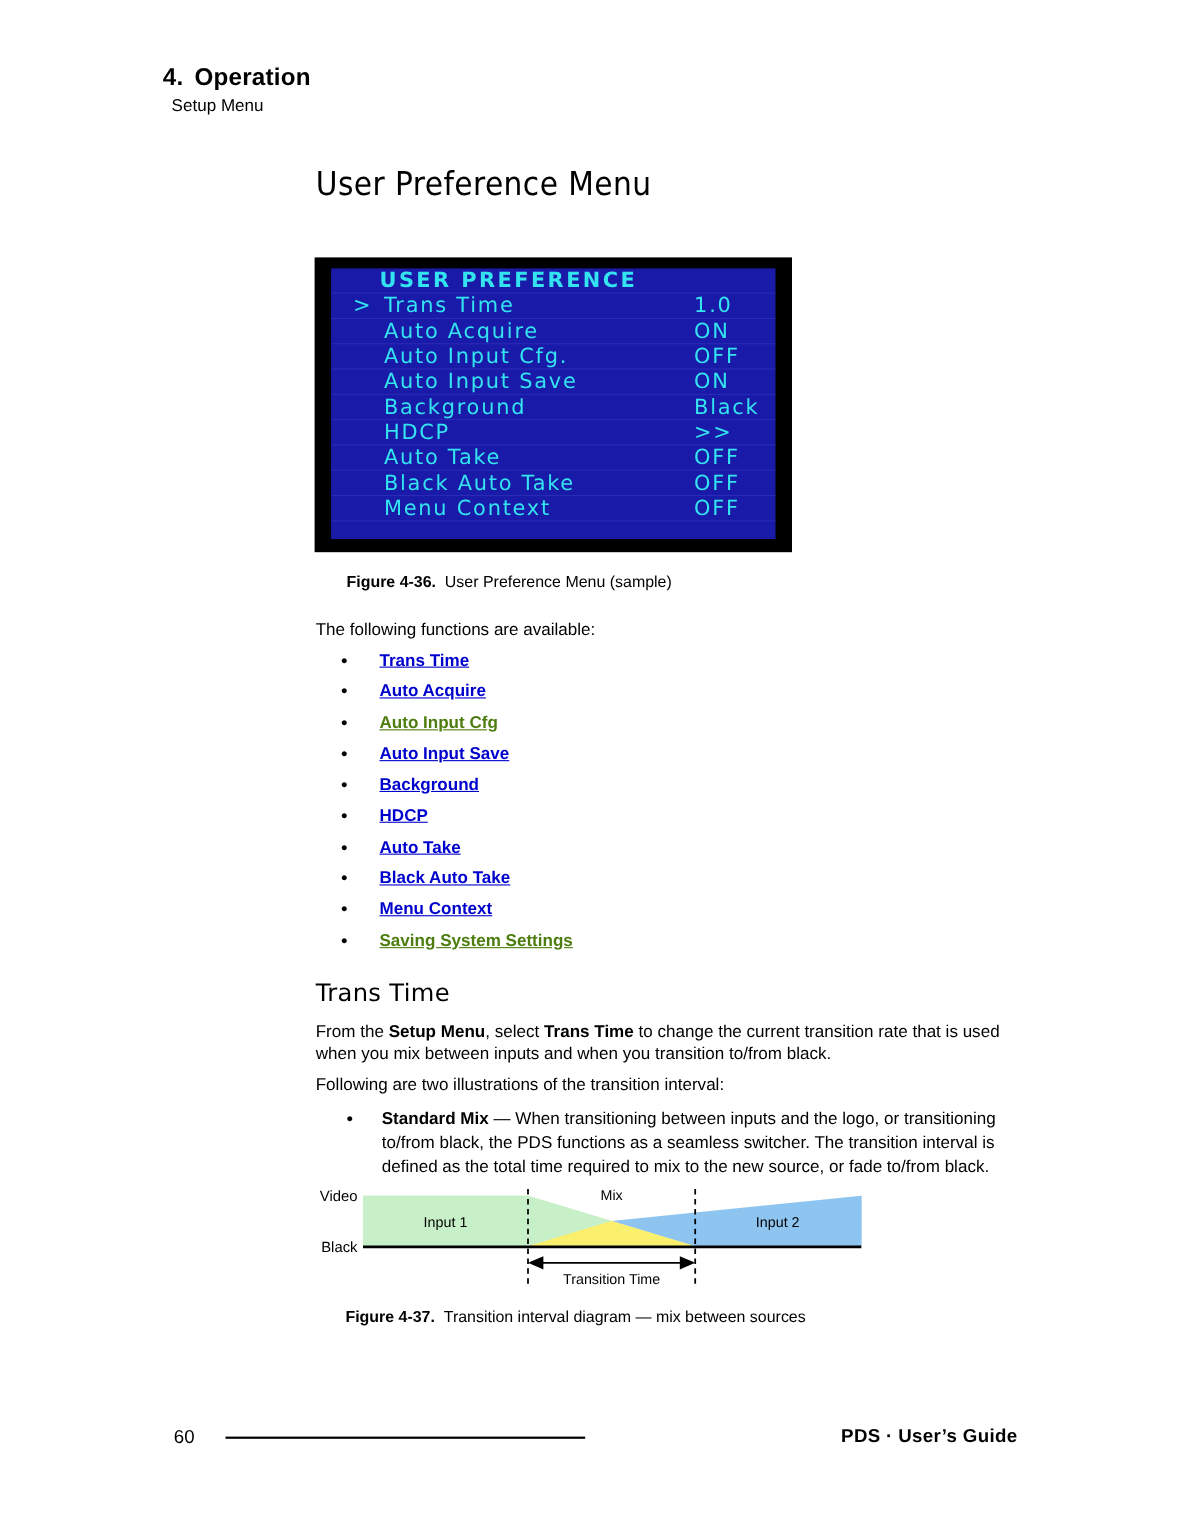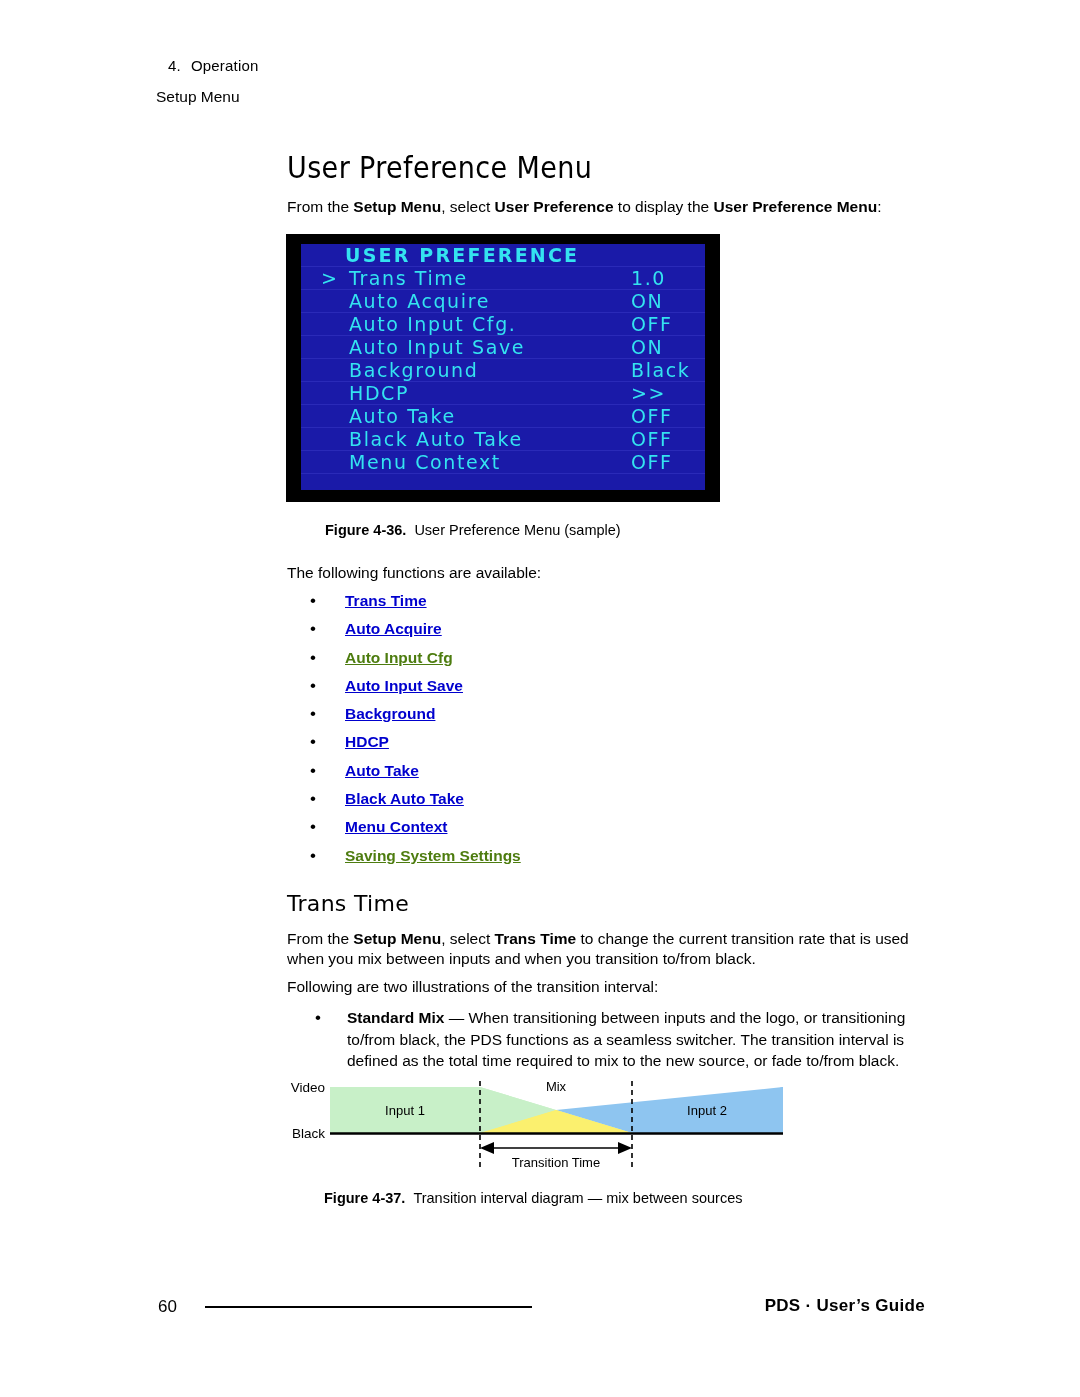--- a/index.html
+++ b/index.html
@@ -20,24 +20,24 @@
   .page {
     position: absolute;
     left: 0; top: 0;
     width: 1080px;
     height: 1397px;
   }
 
   
   .chapter-head {
     position: absolute;
-    left: 168px;
+    left: 148px;
     top: 57px;
-    font-size: 15px;
-    font-weight: normal;
+    font-size: 22px;
+    font-weight: bold;
     letter-spacing: 0.2px;
     white-space: nowrap;
   }
   .chapter-head .num { margin-right: 10px; }
   .chapter-sub {
     position: absolute;
     left: 156px;
     top: 88px;
     font-size: 15.5px;
     white-space: nowrap;
@@ -129,21 +129,20 @@
     position: absolute;
     left: 330px;
     top: 0;
   }
 
   
   .fig-caption {
     position: absolute;
     font-size: 14.5px;
     white-space: nowrap;
-    margin-left: 10px;
   }
   .fig-caption .fig-num { font-weight: bold; margin-right: 8px; }
   .cap-36 { left: 315px; top: 522px; }
   .cap-37 { left: 314px; top: 1190px; }
 
   
   .link-list {
     position: absolute;
     left: 310px;
     top: 592px;
@@ -236,23 +235,20 @@
 
 <div class="page">
 
   <div class="chapter-head">
     <span class="num">4.</span><span>Operation</span>
   </div>
   <div class="chapter-sub">Setup Menu</div>
 
   <div class="section-title">User Preference Menu</div>
 
-  <div class="body-para p-intro">
-    <span>From the </span><b>Setup Menu</b><span>, select </span><b>User Preference</b><span> to display the </span><b>User Preference Menu</b><span>:</span>
-  </div>
 
   <div class="osd-frame" style="background: rgb(0, 0, 0);">
     <div class="osd-inner" style="background: rgb(26, 26, 168); color: rgb(52, 227, 240);">
       <div class="osd-row scan osd-title">USER PREFERENCE</div>
 
       <div class="osd-row scan">
         <span class="osd-cursor">&gt;</span>
         <span class="osd-label">Trans Time</span>
         <span class="osd-value">1.0</span>
       </div>

